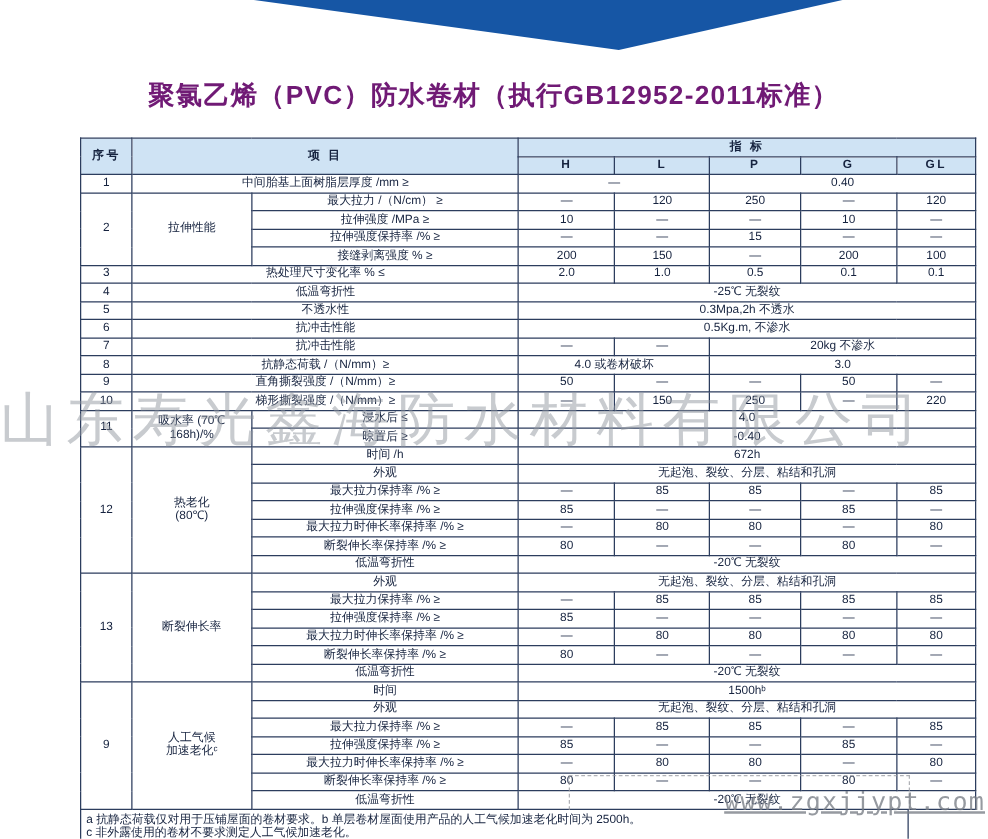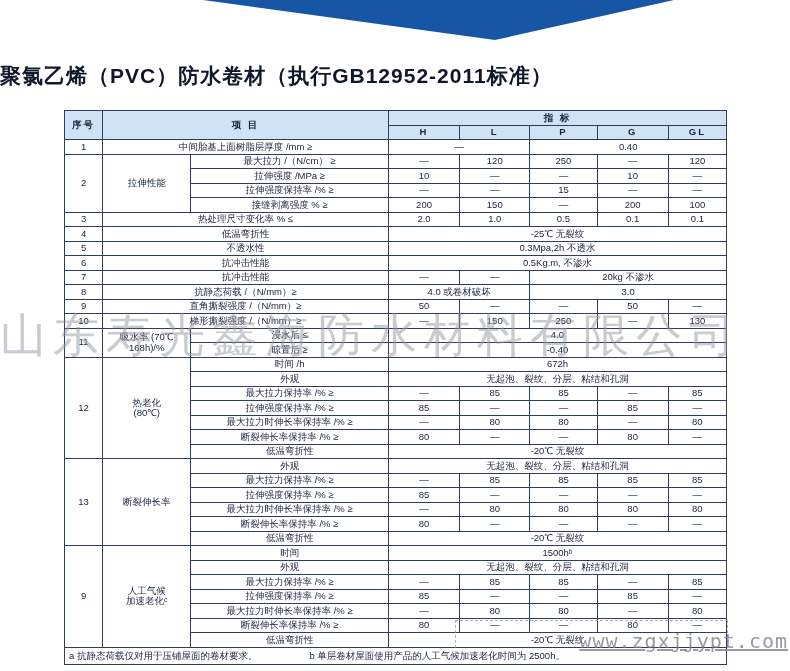--- a/index.html
+++ b/index.html
@@ -7,38 +7,38 @@
     width:790px;height:671px;background:#ffffff;
     font-family:"Liberation Sans",sans-serif;
     position:relative;overflow:hidden;
     color:#16233f;
   }
   .stage{position:absolute;inset:0;}
   .banner{position:absolute;left:0;top:0;}
   .banner polygon{fill:#1656a5;}
   .title{
     position:absolute;left:0;top:62px;width:790px;margin:0;
-    font-size:21px;font-weight:700;
-    color:#0f172a;letter-spacing:1px;
+    text-align:center;font-size:21px;font-weight:700;
+    color:#701a75;letter-spacing:1px;
   }
   .table-wrap{position:absolute;left:64px;top:110px;width:663px;}
-  table.spec{border-collapse:collapse;table-layout:fixed;width:663px;}
+  table.spec{border-collapse:collapse;table-layout:fixed;width:717px;}
   .spec th,.spec td{
     border:1px solid #2c3d5e;text-align:center;vertical-align:middle;
     padding:0 2px;height:13.5px;font-size:9.5px;line-height:1.08;
     white-space:pre-line;overflow:hidden;color:#16233f;
   }
   .spec thead th{background:#cfe3f4;font-weight:700;letter-spacing:2px;}
   .notes{
     border:1px solid #2c3d5e;border-top:none;margin-top:0;
     font-size:9.5px;line-height:1.18;padding:2px 4px 3px;color:#16233f;
     background:#fff;
   }
   .note-line{white-space:nowrap;}
-  .note-b{margin-left:52px;}
+  .note-b{}
   .wm-center{
     position:absolute;left:0;top:305px;width:646px;text-align:right;
     font-size:46px;font-weight:400;letter-spacing:7px;white-space:nowrap;
     color:rgba(145,151,160,0.50);pointer-events:none;z-index:8;
   }
   .wm-url{
     position:absolute;right:2px;top:629px;
     font-family:"DejaVu Sans Mono",monospace;font-size:20px;letter-spacing:1px;
     color:rgba(120,126,133,0.78);pointer-events:none;z-index:8;white-space:nowrap;text-decoration:underline;
   }
@@ -172,21 +172,21 @@
             <td>50</td>
             <td>—</td>
           </tr>
           <tr>
             <td>10</td>
             <td colspan="2">梯形撕裂强度 /（N/mm）≥</td>
             <td>—</td>
             <td>150</td>
             <td>250</td>
             <td>—</td>
-            <td>130</td>
+            <td>220</td>
           </tr>
           <tr>
             <td rowspan="2">11</td>
             <td rowspan="2">吸水率 (70℃ 168h)/%</td>
             <td>浸水后 ≤</td>
             <td colspan="5">4.0</td>
           </tr>
           <tr>
             <td>晾置后 ≥</td>
             <td colspan="5">-0.40</td>
@@ -327,20 +327,23 @@
             <td>低温弯折性</td>
             <td colspan="5">-20℃ 无裂纹</td>
           </tr>
         </tbody>
     </table>
 
     <div class="notes">
       <div class="note-line">
         <span>a 抗静态荷载仅对用于压铺屋面的卷材要求。</span><span class="note-b">b 单层卷材屋面使用产品的人工气候加速老化时间为 2500h。</span>
       </div>
+      <div class="note-line">
+        <span>c 非外露使用的卷材不要求测定人工气候加速老化。</span>
+      </div>
     </div>
   </div>
 
   <div class="dash-artifact"></div>
   <div class="wm-center">山东寿光鑫海防水材料有限公司</div>
   <div class="wm-url">www.zgxjjypt.com</div>
 
 </div>
 
 </body></html>

